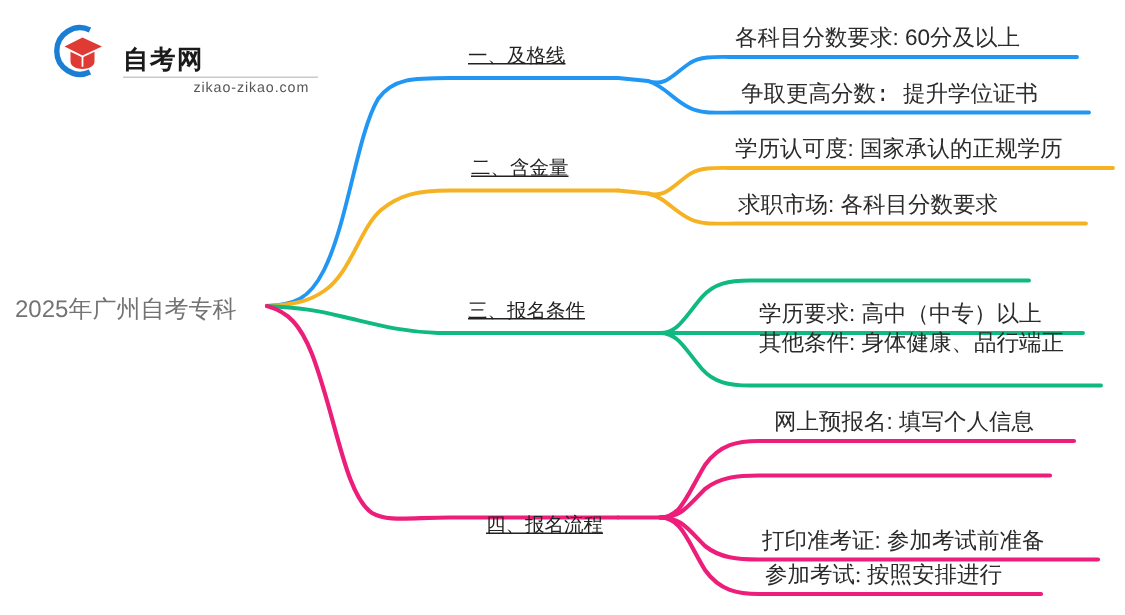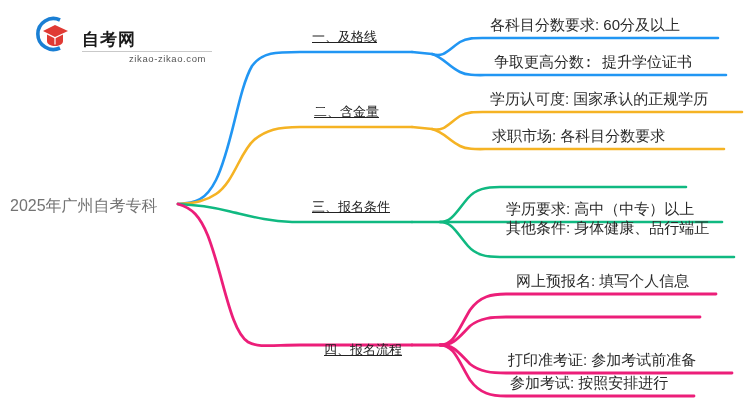--- a/index.html
+++ b/index.html
@@ -86,15 +86,15 @@
   <div class="node leaf-node" style="left:490px;top:90px;">学历认可度: 国家承认的正规学历</div>
   <div class="node leaf-node" style="left:492px;top:127px;">求职市场: 各科目分数要求</div>
 
   <div class="node branch-node" style="left:312px;top:198px;">三、报名条件</div>
   <div class="node leaf-node" style="left:506px;top:200px;text-align:center;">学历要求: 高中（中专）以上</div>
   <div class="node leaf-node" style="left:506px;top:219px;">其他条件: 身体健康、品行端正</div>
 
   <div class="node branch-node" style="left:324px;top:321px;margin-top:20px;">四、报名流程</div>
   <div class="node leaf-node" style="left:516px;top:272px;">网上预报名: 填写个人信息</div>
   <div class="node leaf-node" style="left:508px;top:351px;">打印准考证: 参加考试前准备</div>
-  <div class="node leaf-node" style="left:510px;top:374px;">参加考试: 按照安排进行</div>
+  <div class="node leaf-node" style="left:510px;top:374px;font-family:Liberation Serif, serif;">参加考试: 按照安排进行</div>
 
 </div>
 
 </body></html>

